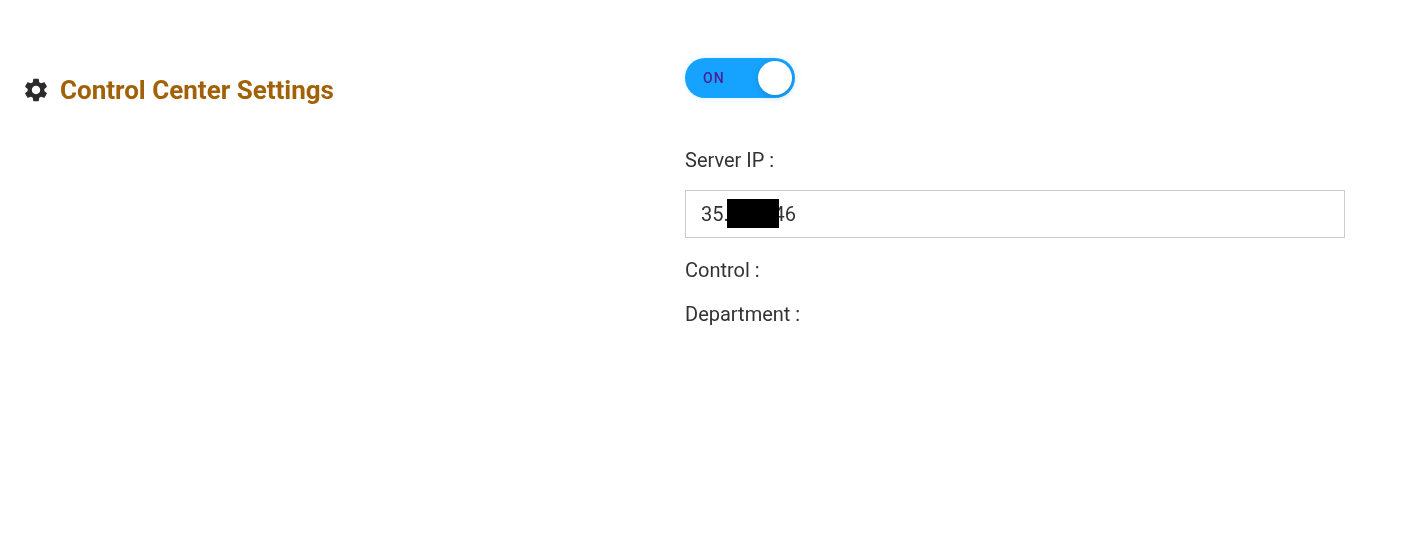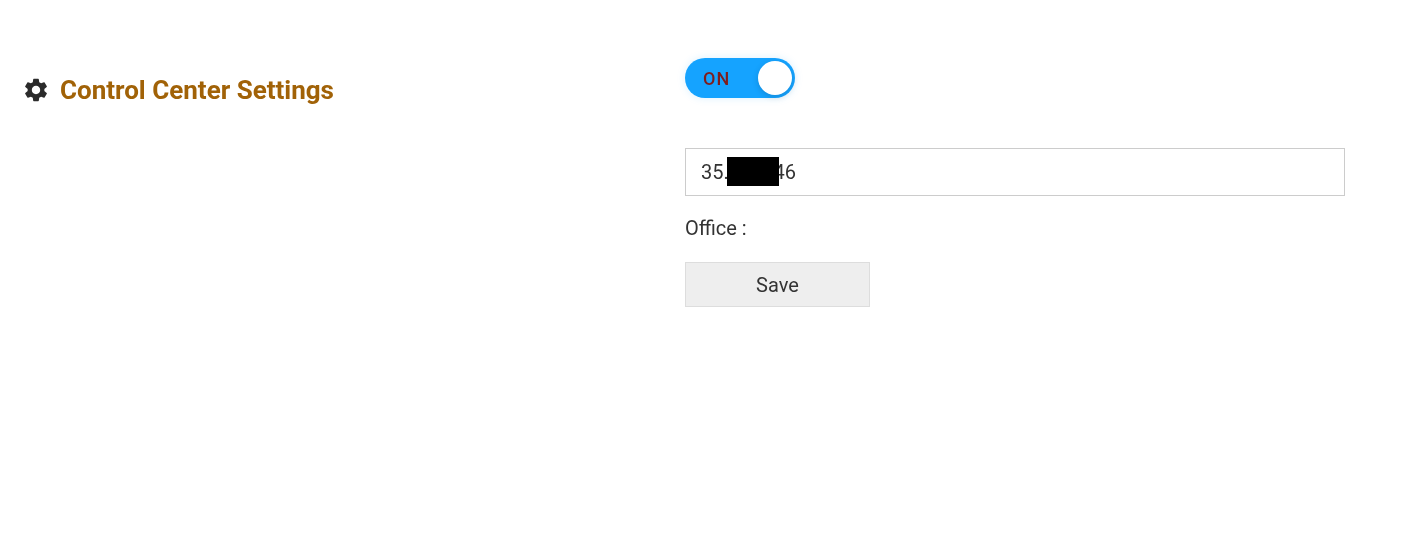--- a/index.html
+++ b/index.html
@@ -45,22 +45,22 @@
       background: #15a3ff;
       border-radius: 20px;
       position: relative;
       cursor: pointer;
       display: flex;
       align-items: center;
       box-shadow: 0 0 8px rgba(21,163,255,0.15);
       margin-bottom: 50px;
     }
     .toggle-label {
-      color: #7f1d1d;
-      font-size: 18px;
+      color: #4c1d95;
+      font-size: 14px;
       font-weight: 500;
       margin-left: 18px;
       letter-spacing: 1px;
     }
     .toggle-knob {
       position: absolute;
       right: 3px;
       top: 3px;
       width: 34px;
       height: 34px;
@@ -126,27 +126,28 @@
   <h1 class="settings-title">Control Center Settings</h1>
 </div>
 
 <div class="right-panel">
   <div class="toggle-switch">
     <span class="toggle-label">ON</span>
     <span class="toggle-knob"></span>
   </div>
 
   <div class="form-group">
+    <label class="form-label">Server IP :</label>
     <div class="server-ip-wrapper">
       <input type="text" class="form-input" value="35.         46" style="">
       <div class="redact-box"></div>
     </div>
   </div>
 
   <div class="form-group">
-    <label class="form-label">Office :</label>
+    <label class="form-label">Control :</label>
   </div>
 
   <div class="form-group">
+    <label class="form-label">Department :</label>
   </div>
 
-  <button class="save-button">Save</button>
 </div>
 
 </body></html>

